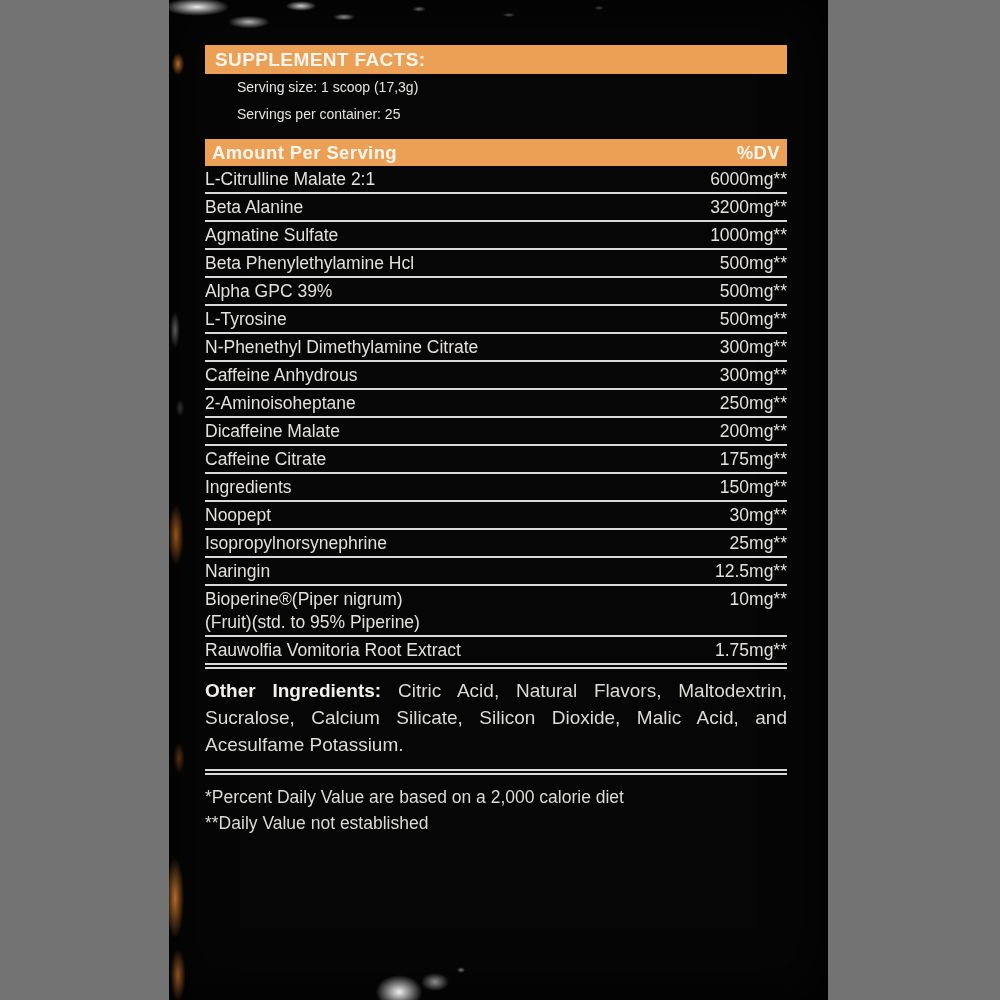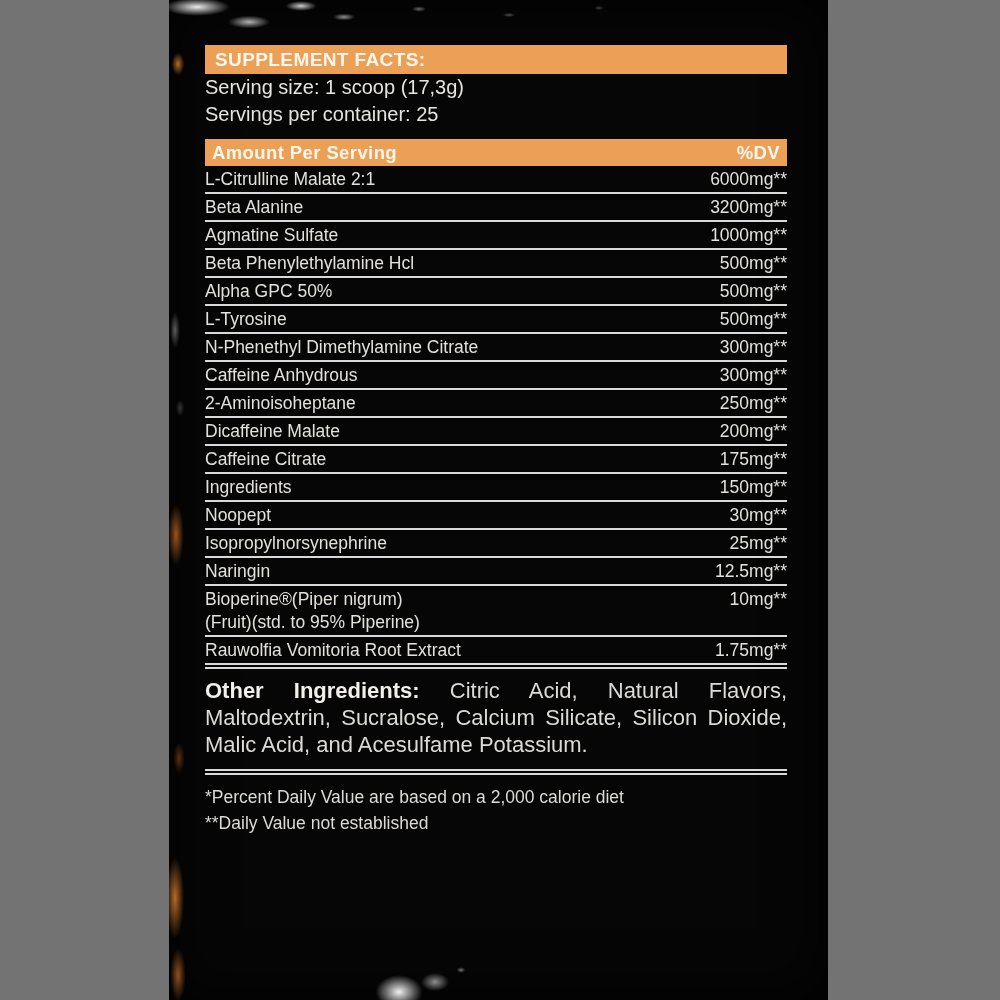--- a/index.html
+++ b/index.html
@@ -81,44 +81,45 @@
   }
   .amount-bar {
     margin-top: 11px;
     height: 27px; line-height: 27px;
     padding: 0 7px;
     font-size: 18.5px;
     display: flex; justify-content: space-between; align-items: center;
   }
 
   .serv {
-    font-size: 20px;
+    font-size: 14px;
     line-height: 27px;
     color: #e6e4e0;
+    margin-left: 32px;
   }
   .serv:first-of-type { margin-top: 13px; }
 
   .rows { }
   .row {
     border-bottom: 2px solid #d9d9d9;
     padding: 3px 0 2px;
     font-size: 17.5px;
     line-height: 21px;
   }
   .row .rline { display: flex; justify-content: space-between; }
   .row .nm2 { line-height: 21px; padding-top: 2px; }
   .row.last { border-bottom: none; }
 
   .other {
     border-top: 6px double #d9d9d9;
     border-bottom: 6px double #d9d9d9;
     padding: 8px 0 11px;
   }
   .other p {
-    font-size: 22px;
+    font-size: 19px;
     line-height: 27px;
     text-align: justify;
     color: #dddbd7;
   }
   .other b { color: #f2f0ec; }
 
   .foot {
     padding-top: 9px;
     font-size: 17.5px;
     line-height: 26px;
@@ -169,21 +170,21 @@
             </div>
         </div>
         <div class="row">
           <div class="rline">
               <span>Beta Phenylethylamine Hcl</span>
               <span>500mg**</span>
             </div>
         </div>
         <div class="row">
           <div class="rline">
-              <span>Alpha GPC 50%</span>
+              <span>Alpha GPC 39%</span>
               <span>500mg**</span>
             </div>
         </div>
         <div class="row">
           <div class="rline">
               <span>L-Tyrosine</span>
               <span>500mg**</span>
             </div>
         </div>
         <div class="row">

